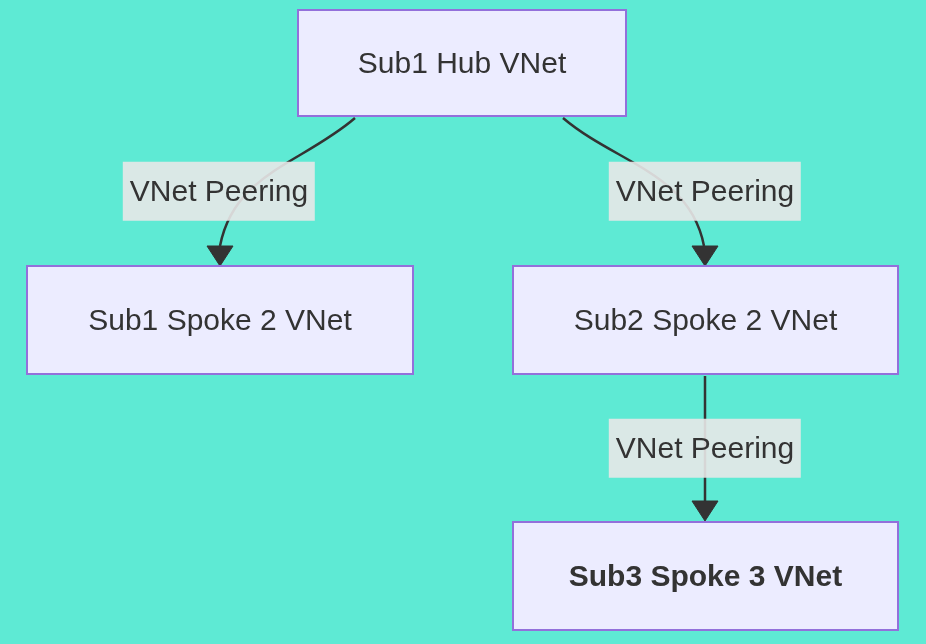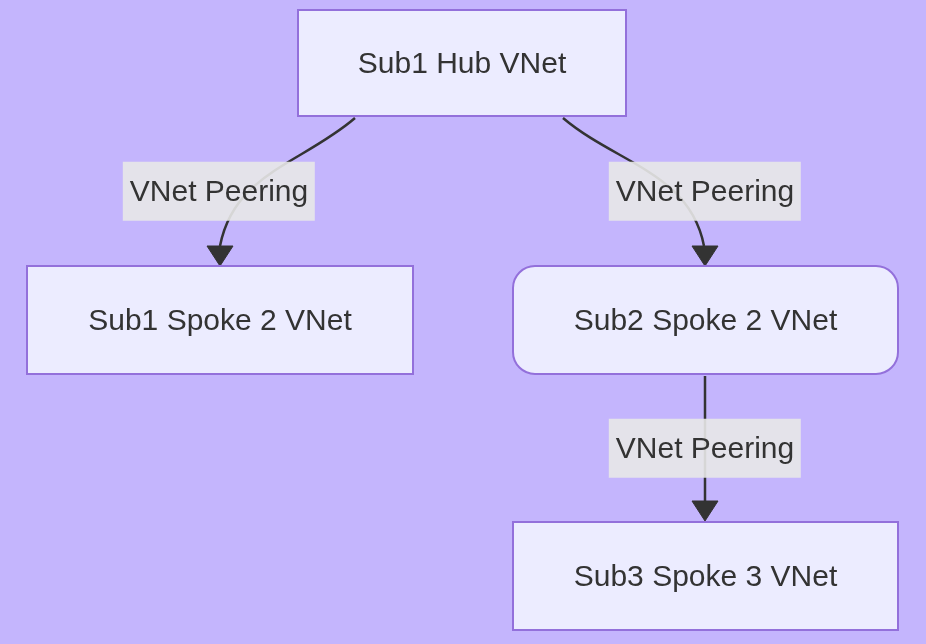--- a/index.html
+++ b/index.html
@@ -4,21 +4,21 @@
 <style>
   html, body {
     margin: 0;
     padding: 0;
     background: #ffffff;
   }
   .canvas {
     position: relative;
     width: 926px;
     height: 644px;
-    background: #c4b5fd;
+    background: #5eead4;
     font-family: "Liberation Sans", sans-serif;
     overflow: hidden;
   }
   .edges-layer {
     position: absolute;
     left: 0;
     top: 0;
     width: 926px;
     height: 644px;
   }
@@ -38,22 +38,22 @@
     border: 2px solid #9370DB;
     color: #333333;
     font-size: 30px;
     display: flex;
     align-items: center;
     justify-content: center;
     text-align: center;
   }
   .node-hub    { left: 297px; top: 9px;   width: 330px; height: 108px; }
   .node-spoke1 { left: 26px;  top: 265px; width: 388px; height: 110px; }
-  .node-spoke2 { left: 512px; top: 265px; width: 387px; height: 110px; border-radius: 23px; }
-  .node-spoke3 { left: 512px; top: 521px; width: 387px; height: 110px; }
+  .node-spoke2 { left: 512px; top: 265px; width: 387px; height: 110px; }
+  .node-spoke3 { left: 512px; top: 521px; width: 387px; height: 110px; font-weight: bold; }
   .edge-label {
     position: absolute;
     transform: translate(-50%, -50%);
     background: rgba(232, 232, 232, 0.9);
     color: #333333;
     font-size: 30px;
     line-height: 1.15;
     padding: 12px 7px;
     white-space: nowrap;
   }

